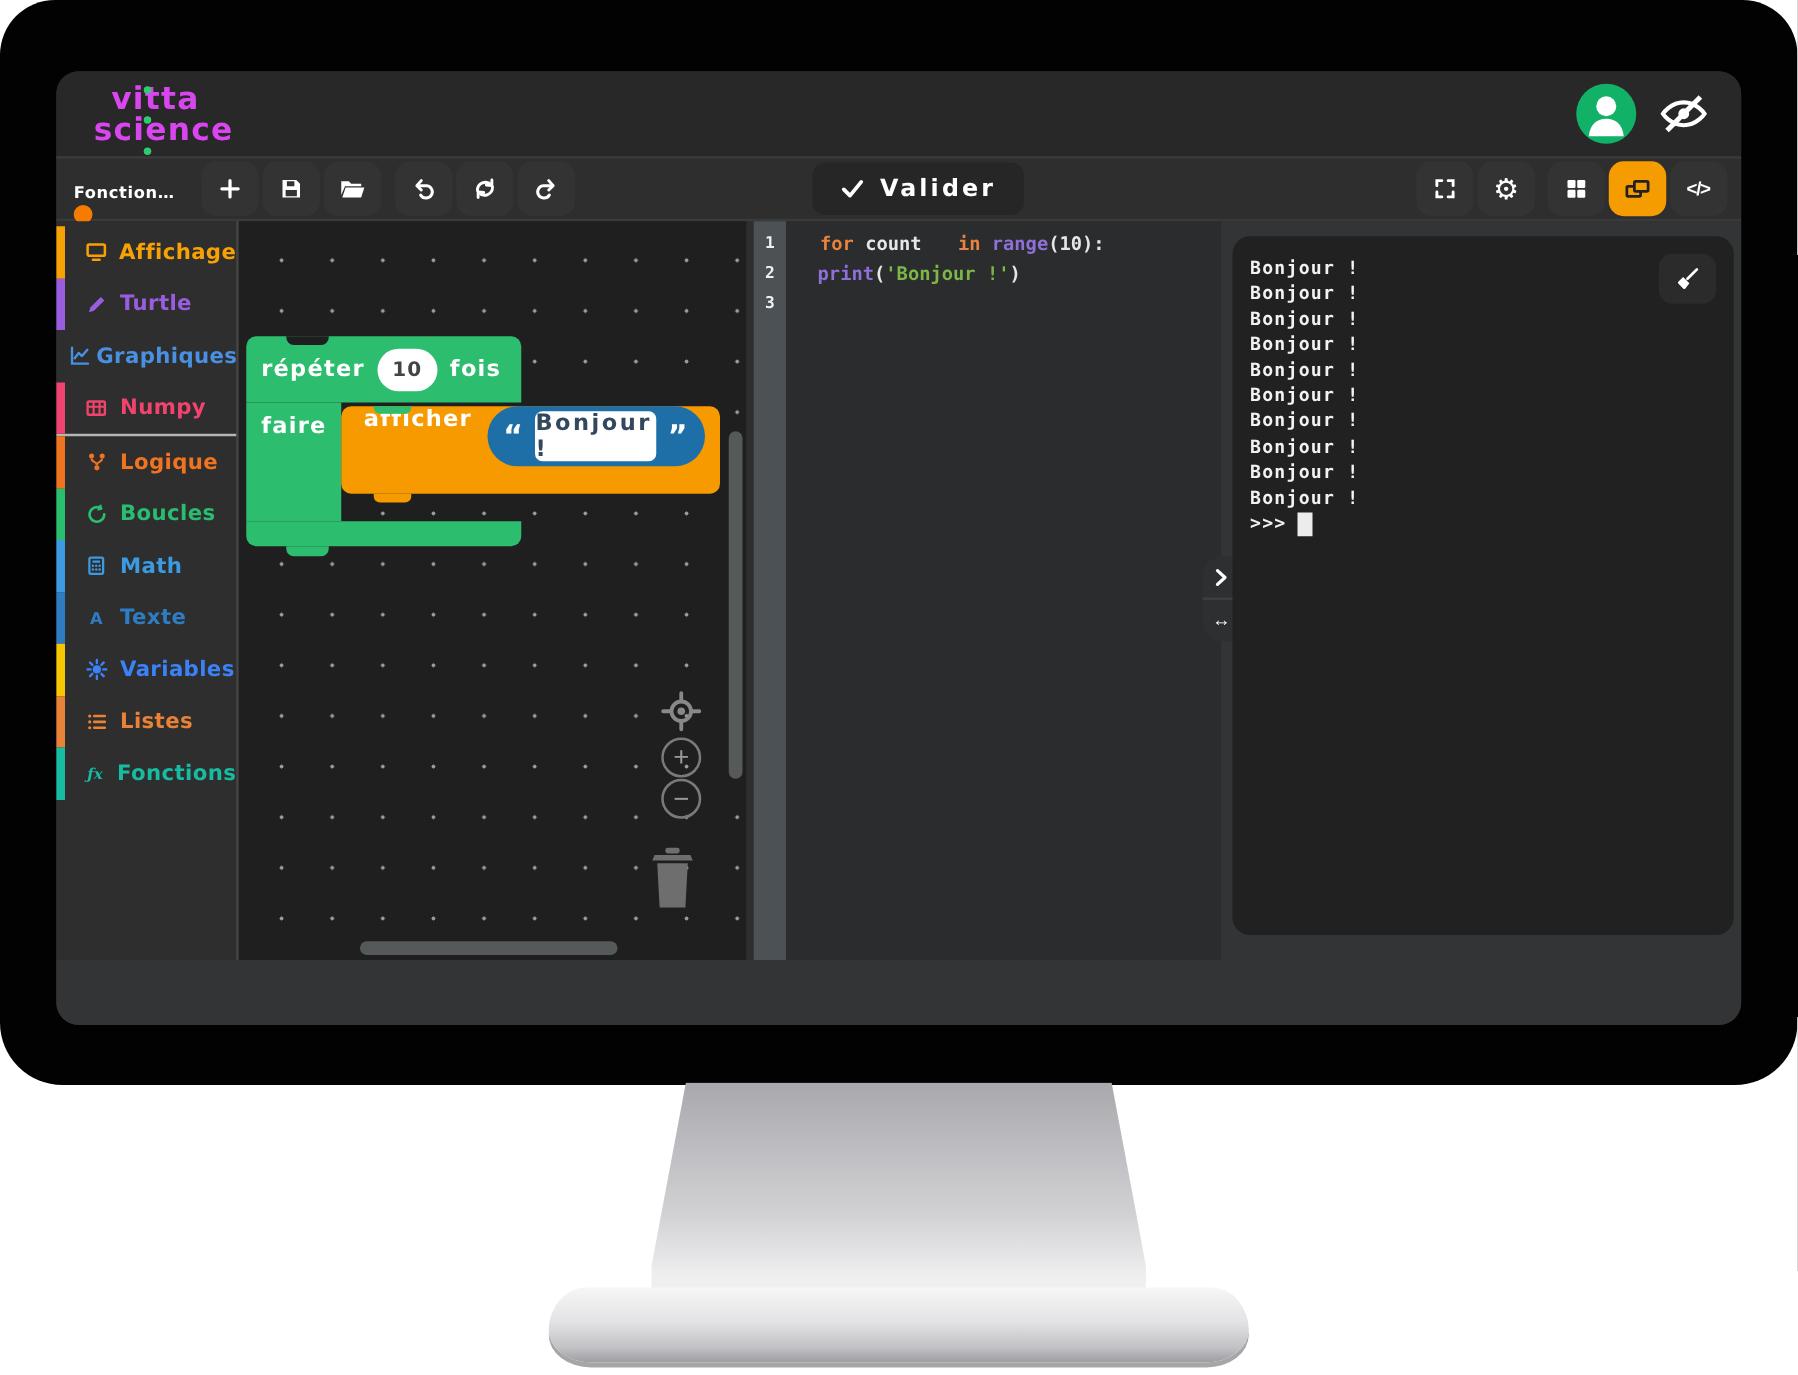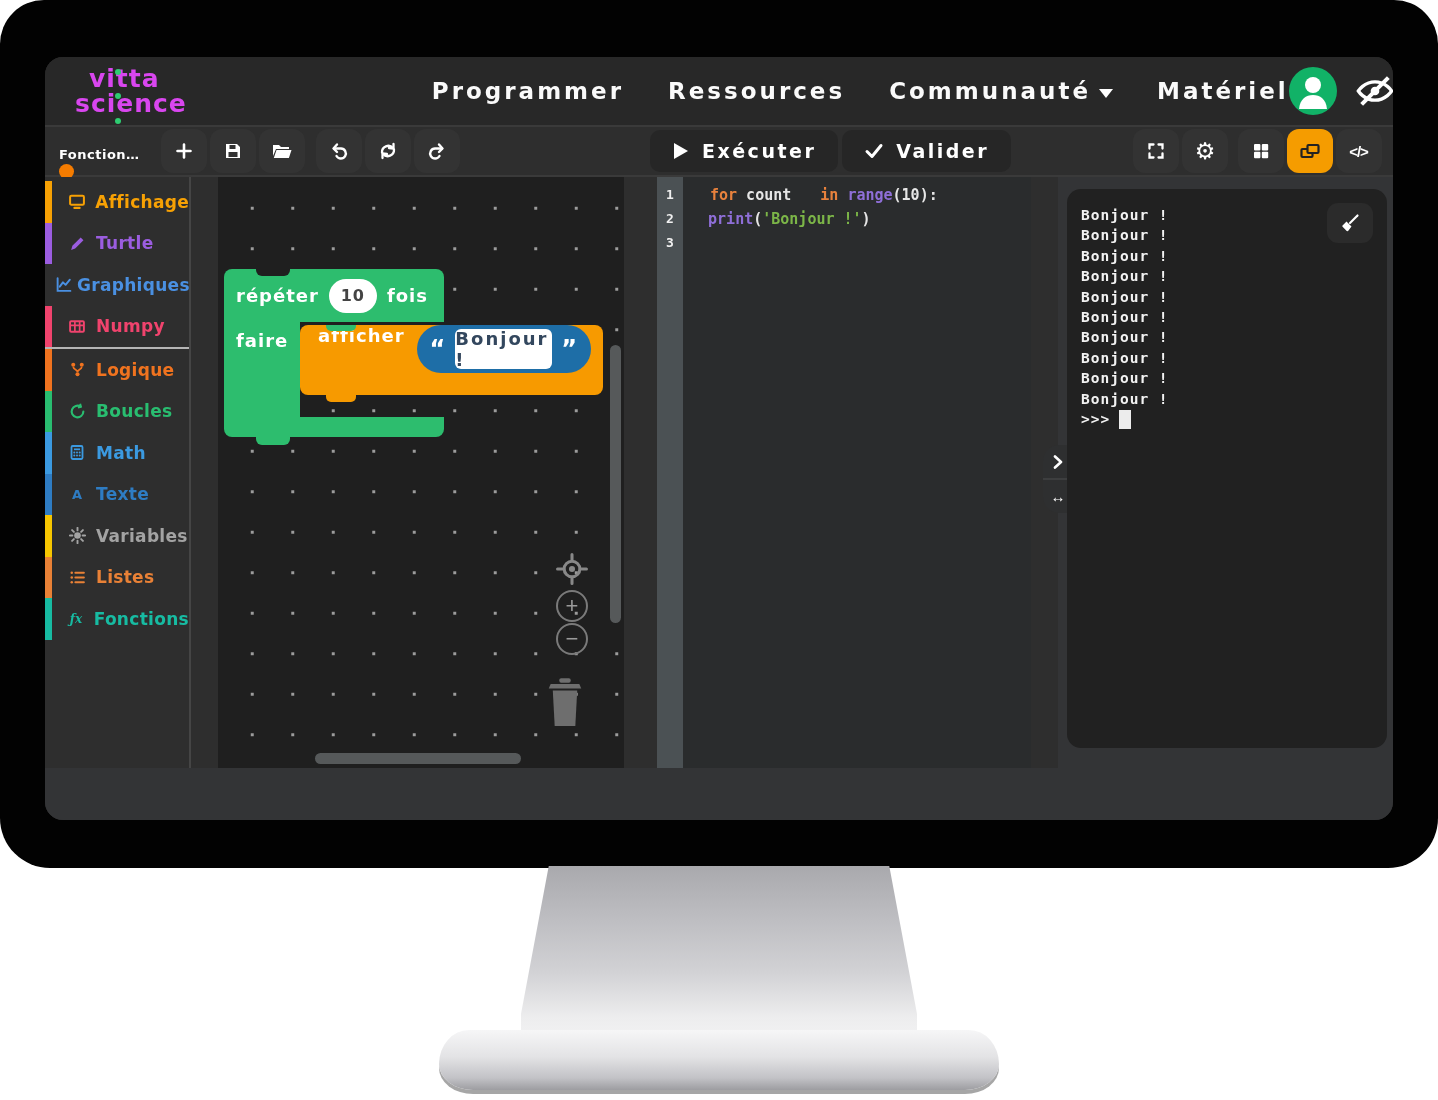--- a/index.html
+++ b/index.html
@@ -52,32 +52,32 @@
   .tgroup { display:flex; }
   .tgroup + .tgroup { margin-left:8px; }
   .center-btns { position:absolute; left:605px; display:flex; gap:4px; }
   .run-btn { height:42px; border-radius:10px; background:#262626; border:none; color:#fff;
              font-family:inherit; font-size:19px; font-weight:bold; letter-spacing:2.5px;
              display:flex; align-items:center; gap:12px; padding:0 22px; cursor:pointer; }
   .right-btns { margin-left:auto; display:flex; align-items:center; }
   .gear-glyph { font-size:23px; line-height:1; }
 
   
-  .content { flex:1; display:flex; min-height:0; position:relative;gap:27px; }
+  .content { flex:1; display:flex; min-height:0; position:relative; }
 
   
   .sidebar { width:146px; background:#2e2e2e; border-right:2px solid #454545; padding-top:4px; }
   .cat { display:flex; align-items:center; height:41.5px; cursor:pointer; position:relative; }
   .cat .bar { width:7px; align-self:stretch; }
   .cat .cicon { width:30px; display:flex; justify-content:center; margin-left:10px; }
   .cat .clabel { font-size:17px; font-weight:bold; letter-spacing:.3px; margin-left:4px; white-space:nowrap; }
   .sep { height:2px; background:#b5b5b5; }
   .c-affichage{color:#f7a104}.c-turtle{color:#9b5de0}.c-graphiques{color:#4a90e2}
   .c-numpy{color:#f0436d}.c-logique{color:#f0731f}.c-boucles{color:#29bd70}
-  .c-math{color:#3b9ae1}.c-texte{color:#2e7cc3}.c-variables{color:#a3a3a3}
+  .c-math{color:#3b9ae1}.c-texte{color:#2e7cc3}.c-variables{color:#3b82f6}
   .c-listes{color:#e98136}.c-fonctions{color:#17bba2}
 
   
   .canvas { width:406px; position:relative; background-color:#1f1f1f;
             background-image:radial-gradient(circle,#9c9c9c 1.5px,transparent 1.7px);
             background-size:40.5px 40.5px; background-position:14px 11px; overflow:hidden; }
   .blk { position:absolute; font-weight:bold; letter-spacing:1px; }
   .green-top { left:6px; top:92px; width:220px; height:53px; background:#2dbd6e;
                border-radius:8px 8px 0 0; display:flex; align-items:center; gap:10px; padding:0 12px; font-size:18px; }
   .green-top::before { content:""; position:absolute; top:0; left:32px; width:34px; height:7px;
@@ -150,35 +150,20 @@
   <div class="app">
 
     <div class="navbar">
       <div class="logo">
         <div class="l1">vitta</div>
         <div class="l2">science</div>
         <span class="gdot d1"></span>
         <span class="gdot d2"></span>
         <span class="gdot d3"></span>
       </div>
-      <div class="nav-items">
-        <div class="nav-item">
-          <span>Programmer</span>
-        </div>
-        <div class="nav-item">
-          <span>Ressources</span>
-        </div>
-        <div class="nav-item">
-          <span>Communauté</span>
-          <span class="caret"></span>
-        </div>
-        <div class="nav-item">
-          <span>Matériel</span>
-        </div>
-      </div>
       <div class="nav-right">
         <div class="avatar">
           <svg width="48" height="48" viewBox="0 0 48 48">
             <circle cx="24" cy="18" r="8" fill="#fff"></circle>
             <path d="M10 42c1-10 7-14 14-14s13 4 14 14z" fill="#fff"></path>
           </svg>
         </div>
         <span>
           <svg width="40" height="34" viewBox="0 0 24 20">
             <path d="M2 10s3.5-5.5 10-5.5S22 10 22 10s-3.5 5.5-10 5.5S2 10 2 10z" fill="none" stroke="#fff" stroke-width="2"></path>
@@ -229,26 +214,20 @@
           </svg>
         </button>
         <button class="tbtn">
           <svg width="20" height="20" viewBox="0 0 20 20">
             <path d="M15 7.5H8a5 5 0 1 0 4.5 7.5" fill="none" stroke="#fff" stroke-width="2.4" stroke-linecap="round"></path>
             <polyline points="12,3.5 15.5,7.5 12,11" fill="none" stroke="#fff" stroke-width="2.4" stroke-linecap="round" stroke-linejoin="round"></polyline>
           </svg>
         </button>
       </div>
       <div class="center-btns">
-        <button class="run-btn">
-          <svg width="18" height="20" viewBox="0 0 18 20">
-            <path d="M2 2l14 8-14 8z" fill="#fff"></path>
-          </svg>
-          <span>Exécuter</span>
-        </button>
         <button class="run-btn">
           <svg width="20" height="20" viewBox="0 0 20 20">
             <polyline points="3,10.5 8,15.5 17,4.5" fill="none" stroke="#fff" stroke-width="3" stroke-linecap="round" stroke-linejoin="round"></polyline>
           </svg>
           <span>Valider</span>
         </button>
       </div>
       <div class="right-btns">
         <button class="tbtn">
           <svg width="20" height="20" viewBox="0 0 20 20">

